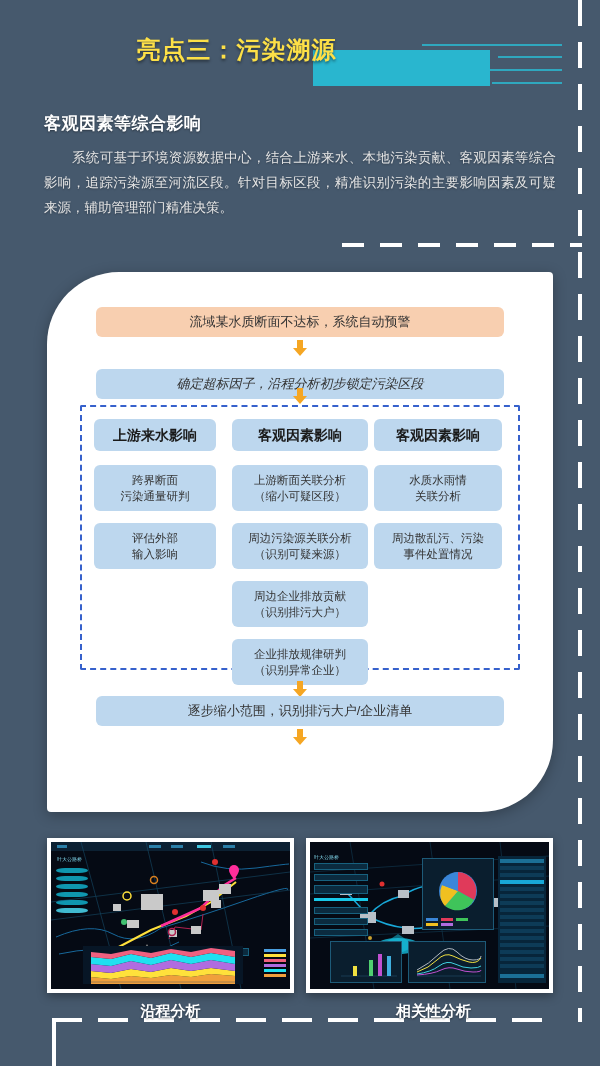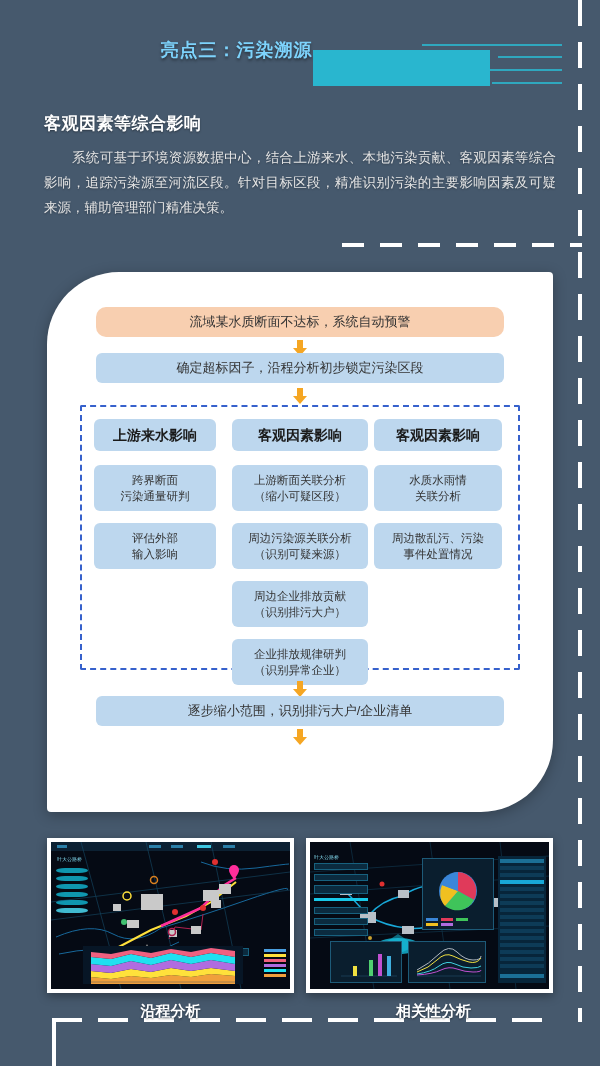--- a/index.html
+++ b/index.html
@@ -40,21 +40,21 @@
   .title-deco span {
     position:absolute; display:block; height:2px; background:#2fa8bf;
   }
   .title-block {
     position:absolute; left:313px; top:20px; width:177px; height:36px;
     background:#29b6cf;
   }
   .title-text {
     position:absolute; left:0; top:0; width:528px;
     text-align:center; padding-right:55px;
-    font-size:18px; font-weight:bold; color:#7dd3fc;
+    font-size:24px; font-weight:bold; color:#fde047;
     letter-spacing:1px; line-height:40px;
     text-shadow:0 2px 3px rgba(0,0,0,.45);
   }
 
   
   .intro { position:absolute; left:44px; top:112px; width:512px; }
   .intro h2 {
     font-size:17px; font-weight:bold; color:#ffffff; letter-spacing:.5px;
     text-shadow:0 1px 2px rgba(0,0,0,.4); margin-bottom:10px;
   }
@@ -78,22 +78,22 @@
     text-align:center;
     font-size:12.5px; color:#333333; line-height:16px;
   }
   .fb-peach { background:#f8cfb0; }
   .fb-blue  { background:#bdd7ee; }
 
   .bar {
     position:absolute; left:49px; width:408px; height:30px;
     font-size:13px;
   }
-  .bar.b1 { top:35px;border-radius:10px; }
-  .bar.b2 { top:81px; }
+  .bar.b1 { top:35px; }
+  .bar.b2 { top:97px;font-style:italic; }
   .bar.b3 { top:424px; }
   .bar.b4 { top:472px; }
 
   .arrow {
     position:absolute; left:0; width:506px; text-align:center;
     color:#f5a623; font-size:19px; line-height:14px; font-weight:bold;
   }
   .ar1 { top:68px; }
   .ar2 { top:116px; }
   .ar3 { top:409px; }

